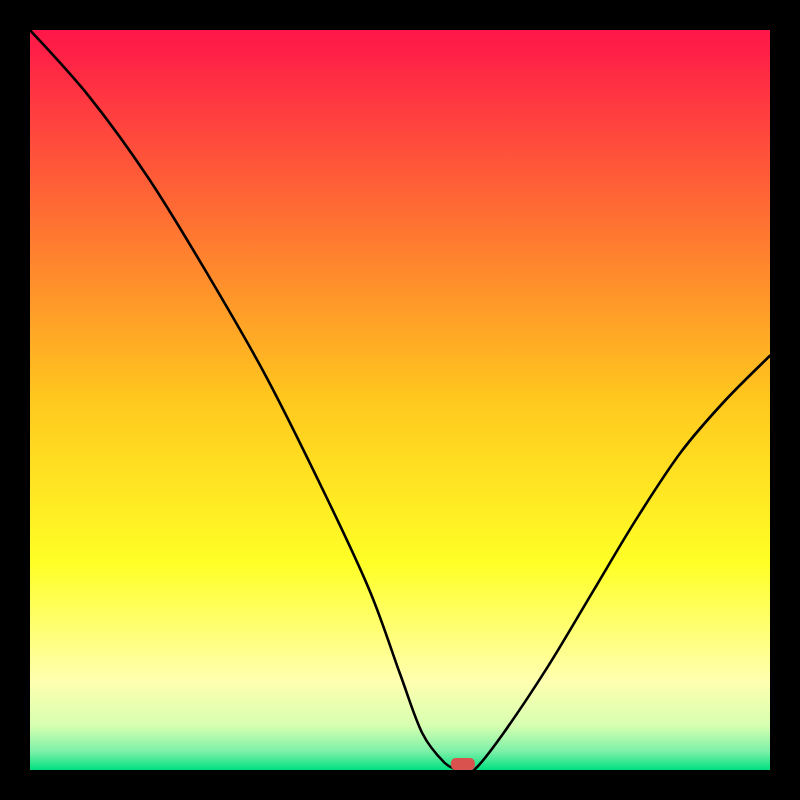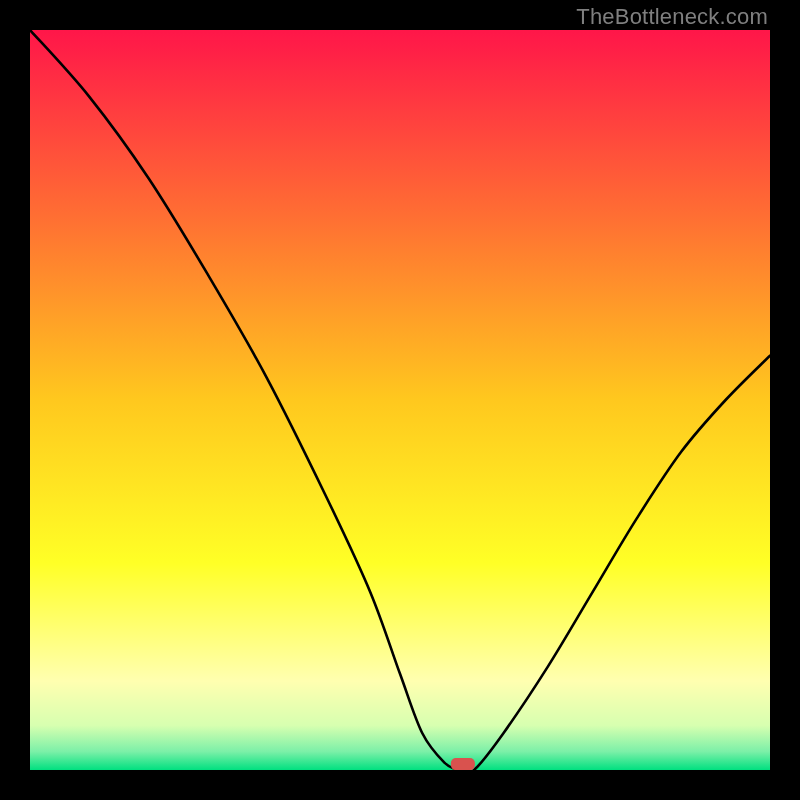--- a/index.html
+++ b/index.html
@@ -36,21 +36,20 @@
     letter-spacing: 0.2px;
   }
   svg {
     display: block;
   }
 </style>
 </head>
 <body>
 
 <div class="frame">
-  <div class="branding">TheBottleneck.com</div>
 
   <div class="plot-area">
     <svg id="chart-svg" width="740" height="740" viewBox="0 0 740 740">
       <defs>
         <linearGradient id="bg-grad" x1="0" y1="0" x2="0" y2="1">
             <stop offset="0%" stop-color="#ff1649"></stop>
             <stop offset="25%" stop-color="#ff6e33"></stop>
             <stop offset="50%" stop-color="#ffc81e"></stop>
             <stop offset="72%" stop-color="#ffff26"></stop>
             <stop offset="88%" stop-color="#ffffb0"></stop>

